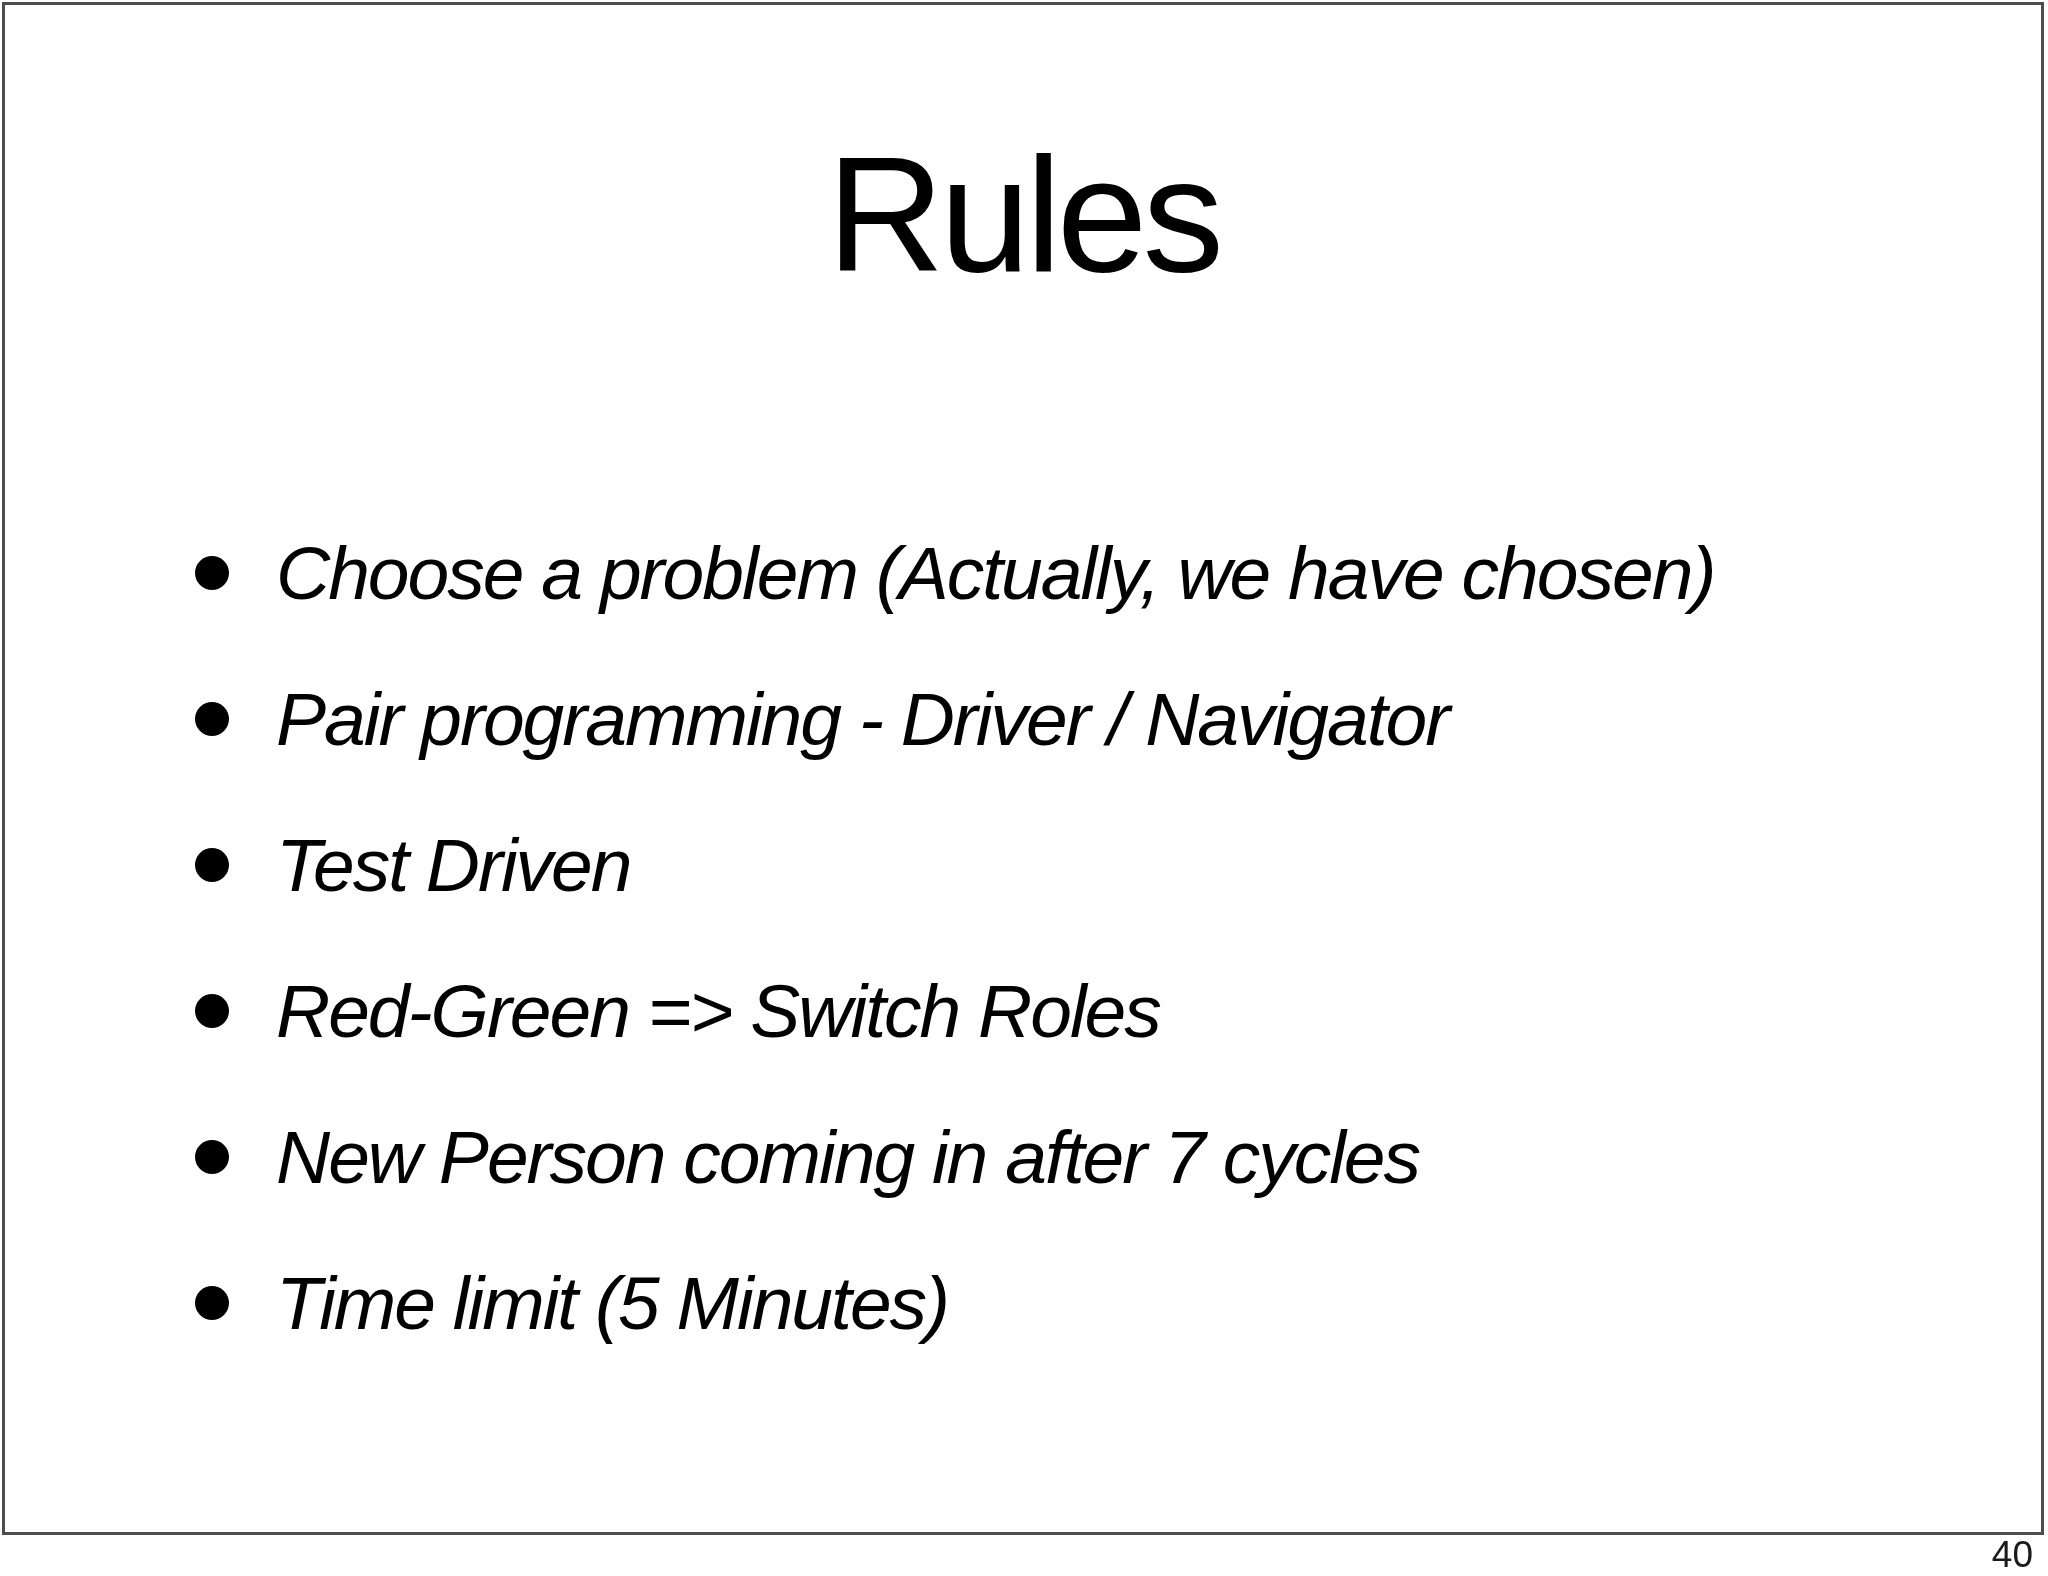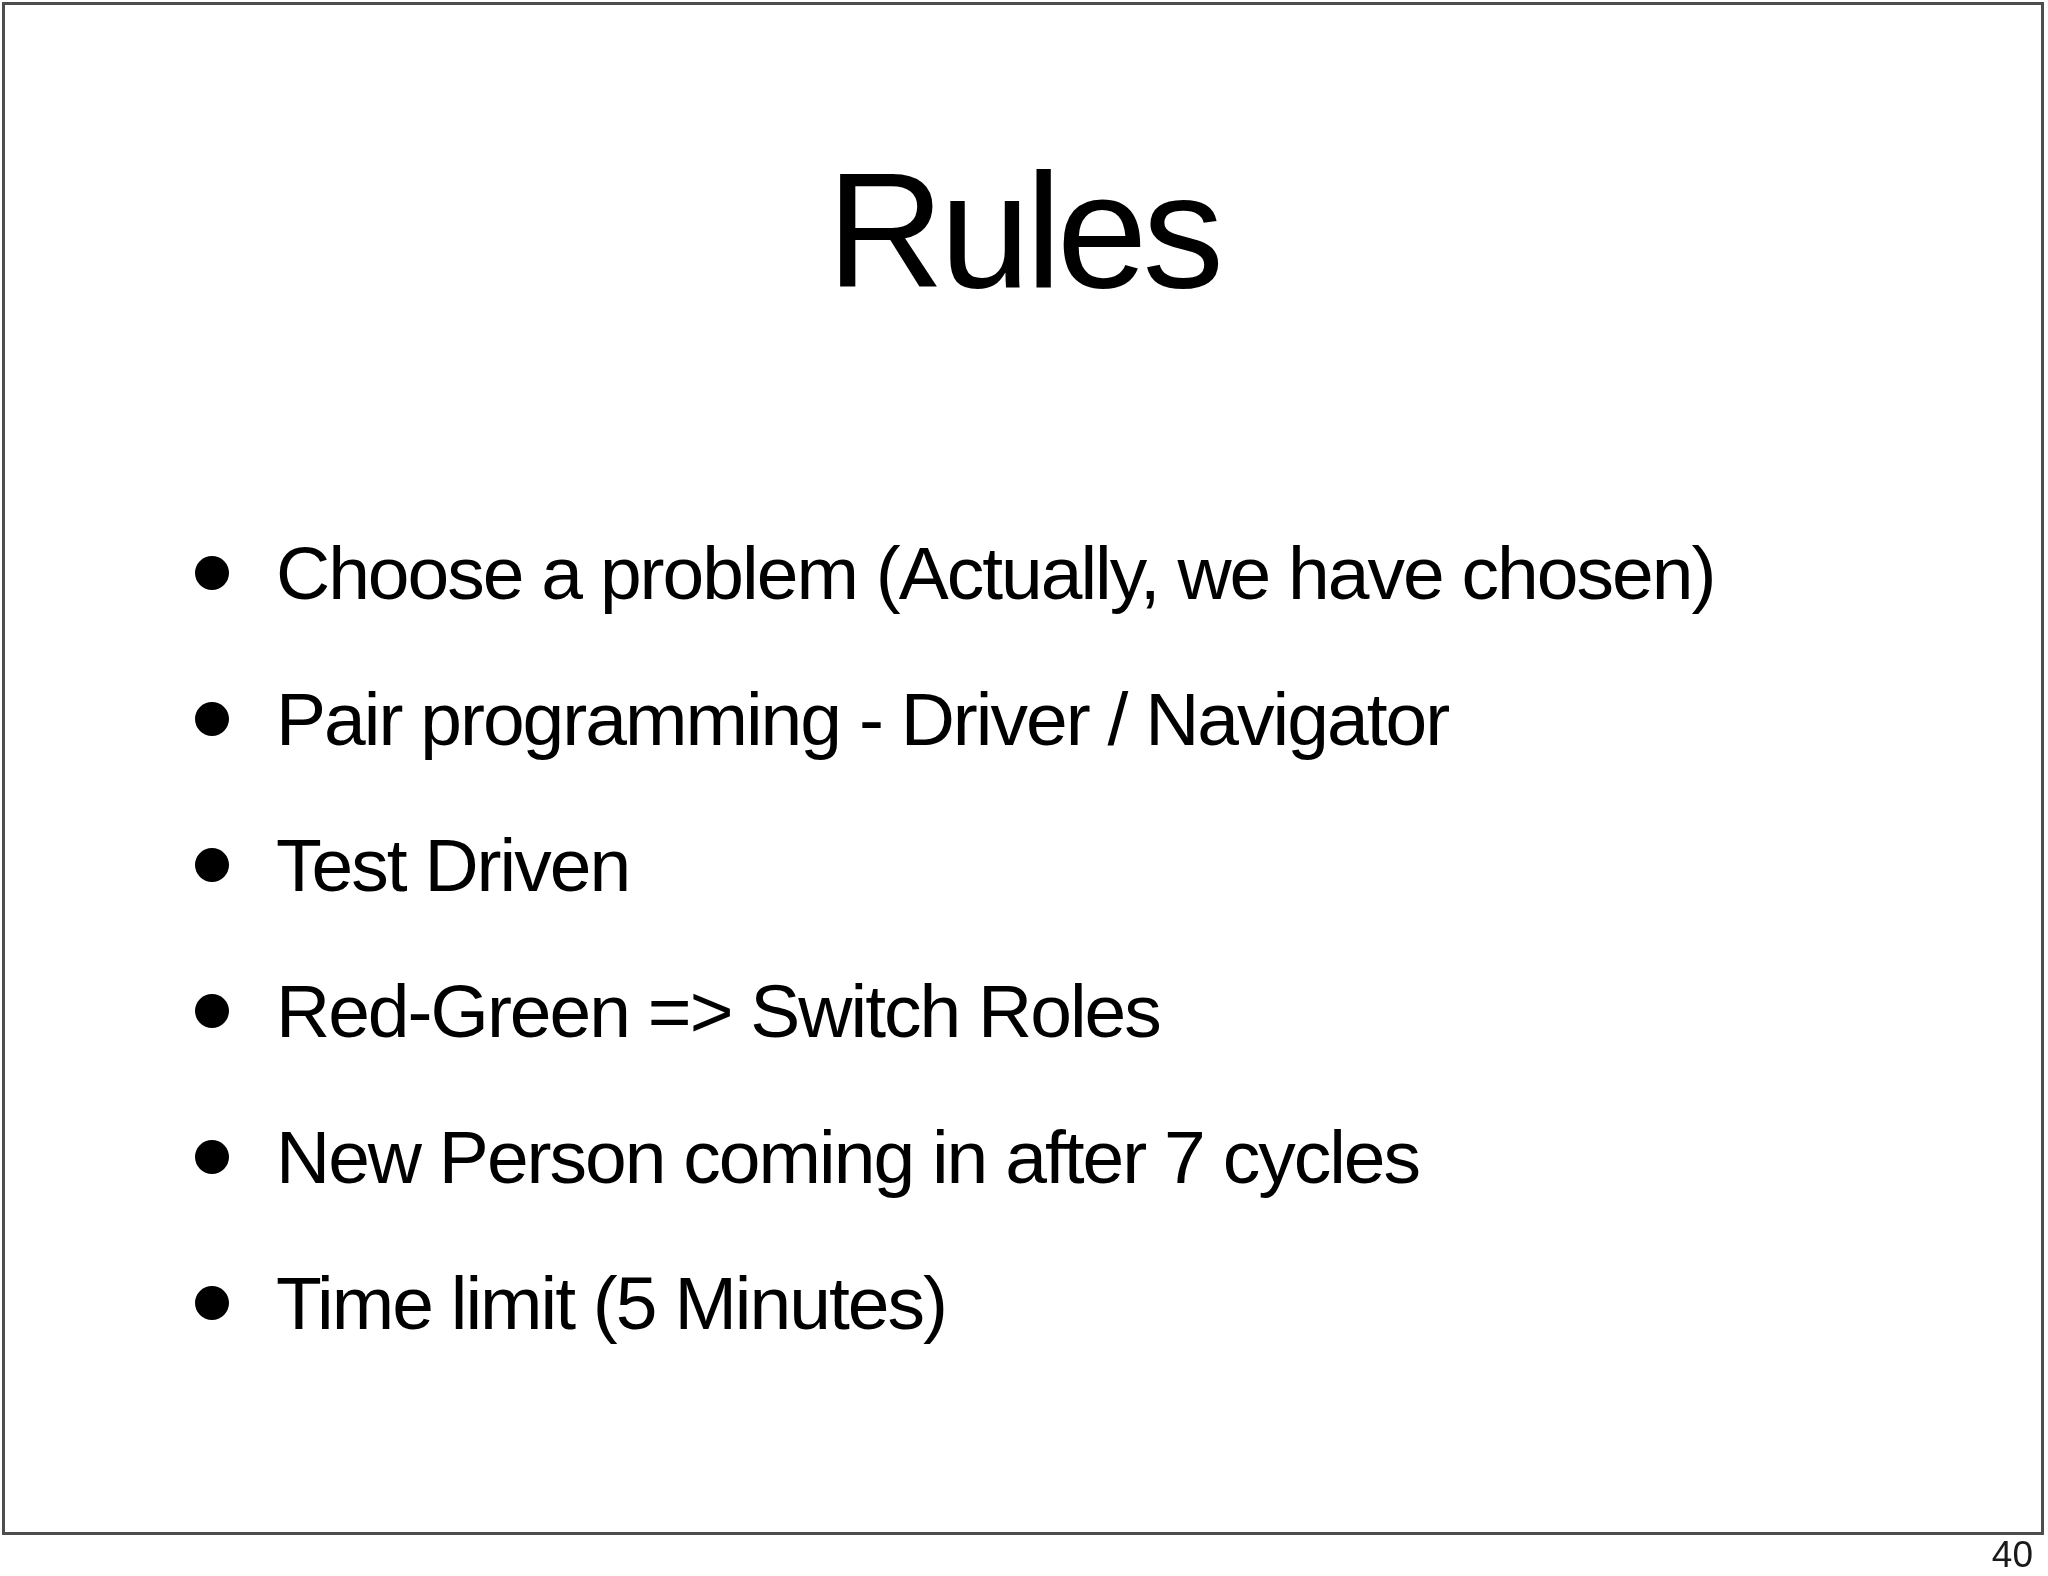--- a/index.html
+++ b/index.html
@@ -21,21 +21,21 @@
     left: 2px;
     top: 2px;
     width: 2042px;
     height: 1533px;
     box-sizing: border-box;
     border: 3px solid #4d4d4d;
     background: #ffffff;
   }
   .slide-title {
     position: absolute;
-    top: 144px;
+    top: 128px;
     left: 0;
     width: 100%;
     text-align: center;
     font-size: 163px;
     line-height: 1;
     letter-spacing: -0.03em;
     color: #000000;
     white-space: nowrap;
   }
   .bullet-list {
@@ -60,20 +60,21 @@
   .bullet-dot {
     flex: none;
     width: 34px;
     height: 34px;
     border-radius: 50%;
     background: #000000;
     margin-right: 47px;
   }
   .bullet-text {
     flex: none;
+    font-style: italic;
   }
   .page-number {
     position: absolute;
     right: 15px;
     bottom: 3px;
     font-size: 37px;
     line-height: 1;
     color: #1a1a1a;
   }
 </style>

